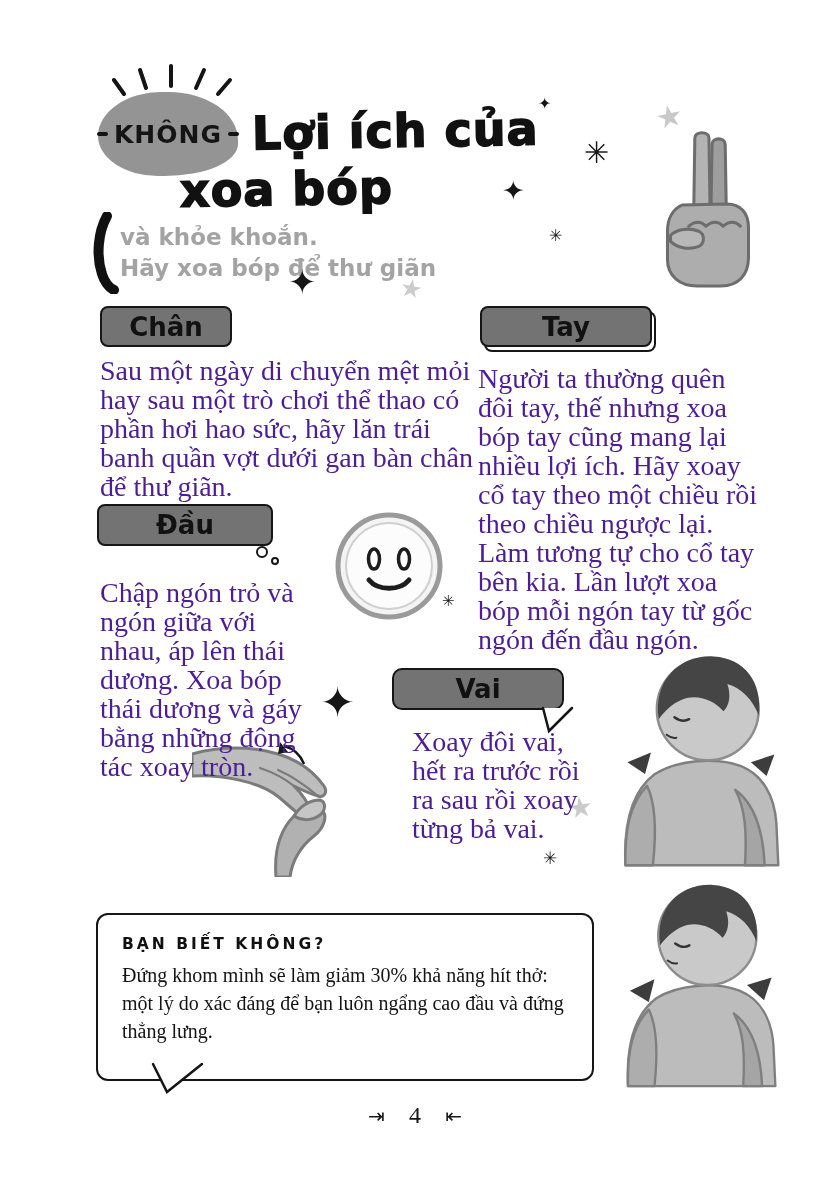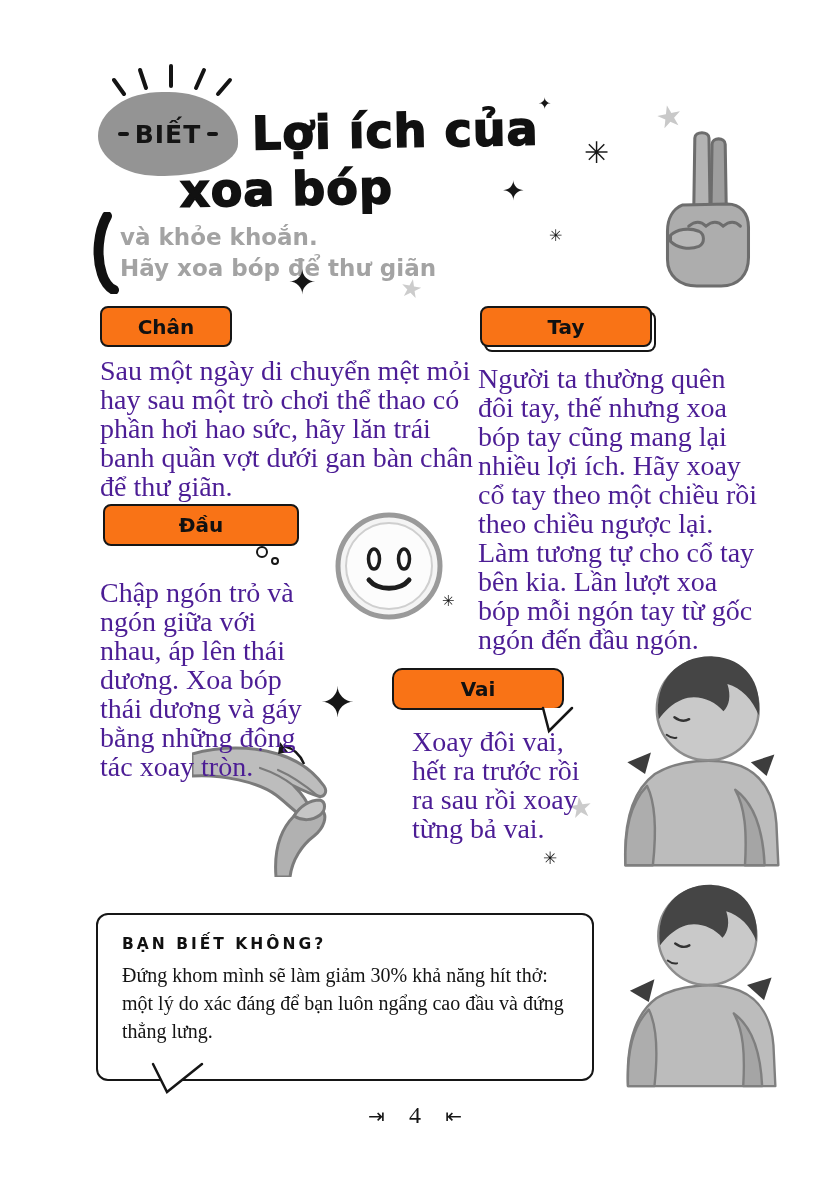--- a/index.html
+++ b/index.html
@@ -31,23 +31,23 @@
   .badge-dash { width:11px; height:4px; background:#141414; border-radius:2px; }
 
   
   .intro {
     font-family:"DejaVu Sans", sans-serif; font-weight:bold;
     font-size:23px; line-height:31px; color:#a3a3a3;
   }
 
   
   .label-box {
-    position:absolute; background:#f97316; border:2.5px solid #161616;
+    position:absolute; background:#737373; border:2.5px solid #161616;
     border-radius:8px; display:flex; align-items:center; justify-content:center;
-    font-family:"DejaVu Sans", sans-serif; font-weight:bold; font-size:20px;
+    font-family:"DejaVu Sans", sans-serif; font-weight:bold; font-size:26px;
     color:#111; z-index:3;
   }
   .label-box.shadowed { box-shadow:4px 5px 0 -2px #ffffff, 4px 5px 0 0 #161616; }
 
   .body-text {
     position:absolute; font-size:28px; line-height:29px; color:#4c1d95;
     text-align:left; z-index:2;
   }
 
   .sparkle { position:absolute; line-height:1; z-index:1; }
@@ -88,21 +88,21 @@
       <line x1="12" y1="30" x2="2" y2="16"></line>
       <line x1="34" y1="24" x2="28" y2="6"></line>
       <line x1="59" y1="22" x2="59" y2="2"></line>
       <line x1="84" y1="24" x2="92" y2="6"></line>
       <line x1="106" y1="30" x2="118" y2="16"></line>
     </g>
   </svg>
   <div class="abs badge" style="left:98px; top:92px;">
     <div class="badge-inner">
       <span class="badge-dash"></span>
-      <span>BIẾT</span>
+      <span>KHÔNG</span>
       <span class="badge-dash"></span>
     </div>
   </div>
 
   <div class="abs title-line" style="left:252px; top:104px; transform:rotate(-1deg);">Lợi ích của</div>
   <div class="abs title-line" style="left:180px; top:162px; transform:rotate(-1deg);">xoa bóp</div>
 
   <svg class="abs" style="left:92px; top:212px;" width="28" height="82" viewBox="0 0 28 82">
     <path d="M15,4 C6,20 4,44 10,62 C12,69 17,76 22,78" stroke="#111" stroke-width="10" fill="none" stroke-linecap="round"></path>
   </svg>
@@ -136,21 +136,21 @@
   <div class="label-box" style="left:100px; top:306px; width:132px; height:41px;">
     <span>Chân</span>
   </div>
   <div class="body-text" style="left:100px; top:356px; width:374px;">Sau một ngày di chuyển mệt mỏi hay sau một trò chơi thể thao có phần hơi hao sức, hãy lăn trái banh quần vợt dưới gan bàn chân để thư giãn.</div>
 
   <div class="label-box shadowed" style="left:480px; top:306px; width:172px; height:41px;">
     <span>Tay</span>
   </div>
   <div class="body-text" style="left:478px; top:364px; width:280px;">Người ta thường quên đôi tay, thế nhưng xoa bóp tay cũng mang lại nhiều lợi ích. Hãy xoay cổ tay theo một chiều rồi theo chiều ngược lại. Làm tương tự cho cổ tay bên kia. Lần lượt xoa bóp mỗi ngón tay từ gốc ngón đến đầu ngón.</div>
 
-  <div class="label-box" style="left:103px; top:504px; width:196px; height:42px;">
+  <div class="label-box" style="left:97px; top:504px; width:176px; height:42px;">
     <span>Đầu</span>
   </div>
   <div class="thought-dot" style="left:256px; top:546px; width:12px; height:12px;"></div>
   <div class="thought-dot" style="left:271px; top:557px; width:8px; height:8px;"></div>
   <div class="body-text" style="left:100px; top:566px; width:206px;margin-top:12px;">Chập ngón trỏ và ngón giữa với nhau, áp lên thái dương. Xoa bóp thái dương và gáy bằng những động tác xoay tròn.</div>
 
   <svg class="abs" style="left:333px; top:510px;" width="112" height="112" viewBox="0 0 112 112">
     <circle cx="56" cy="56" r="51" fill="#f4f4f4" stroke="#9a9a9a" stroke-width="5"></circle>
     <circle cx="56" cy="56" r="43" fill="#fcfcfc" stroke="#cfcfcf" stroke-width="2"></circle>
     <ellipse cx="41" cy="49" rx="5.5" ry="10" fill="#ffffff" stroke="#1d1d1d" stroke-width="3.5"></ellipse>

